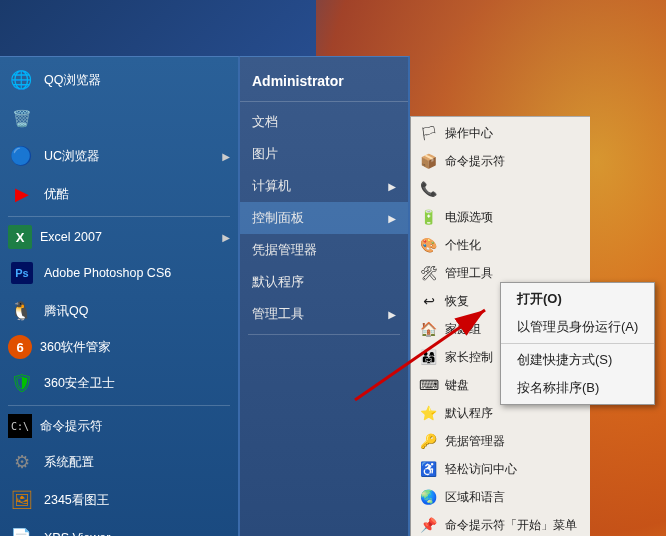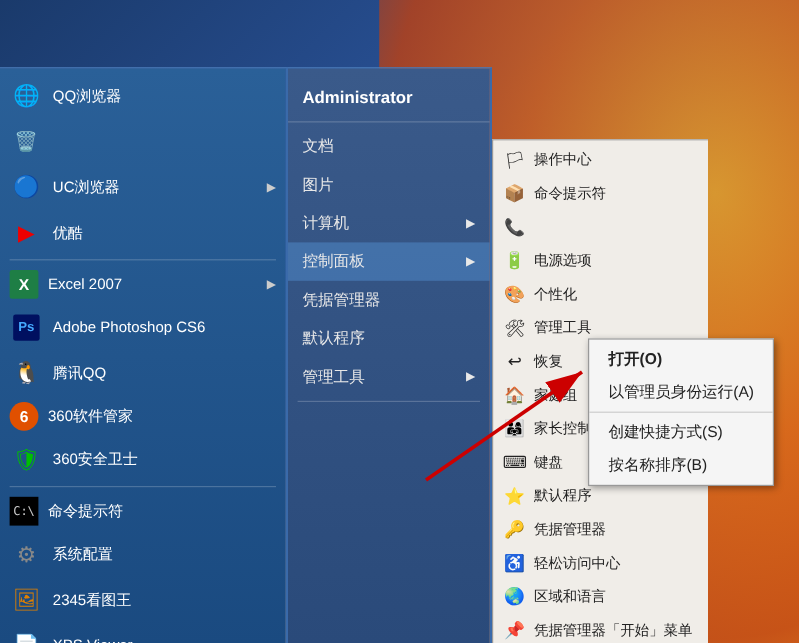--- a/index.html
+++ b/index.html
@@ -369,27 +369,27 @@
       <div class="right-item">
         <div class="right-item-icon">♿</div>
         <span>轻松访问中心</span>
       </div>
       <div class="right-item">
         <div class="right-item-icon">🌏</div>
         <span>区域和语言</span>
       </div>
       <div class="right-item">
         <div class="right-item-icon">📌</div>
-        <span>凭据管理器「开始」菜单</span>
+        <span>命令提示符「开始」菜单</span>
       </div>
 
     </div>
   </div>
 
-  <div class="context-menu" style="left: 490px; top: 282px;">
+  <div class="context-menu" style="left: 500px; top: 282px;">
     <div class="context-item bold">
       <span>打开(O)</span>
     </div>
     <div class="context-item">
       <span>以管理员身份运行(A)</span>
     </div>
     <div class="context-divider"></div>
     <div class="context-item">
       <span>创建快捷方式(S)</span>
     </div>

